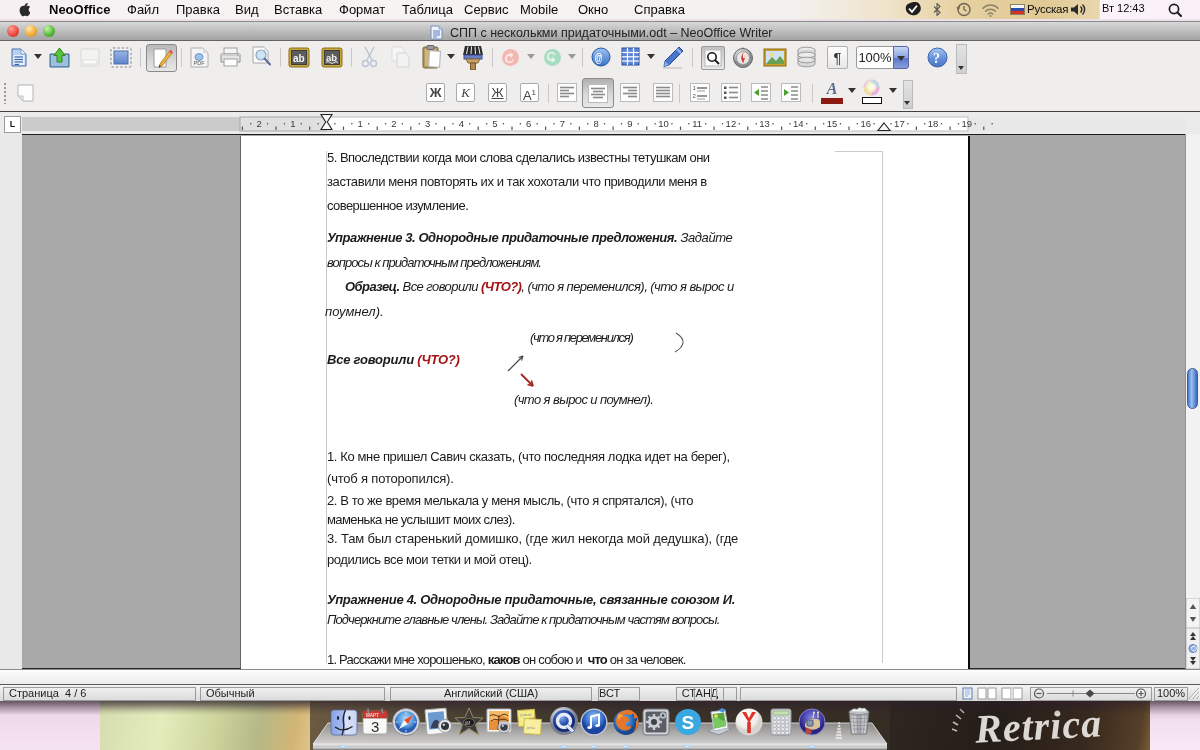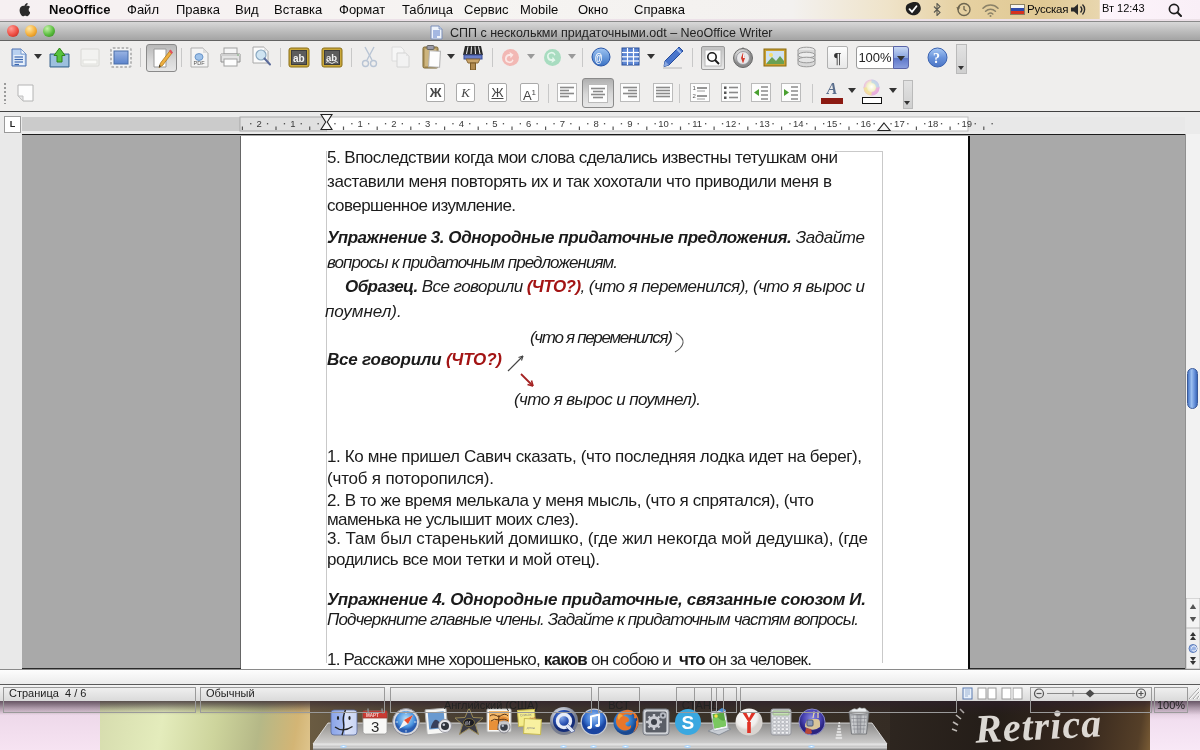--- a/index.html
+++ b/index.html
@@ -37,29 +37,29 @@
     border:1px solid #aaa;border-radius:2px;box-sizing:border-box;text-align:center;
     font-size:13px;line-height:17px;color:#444;}
   
   #rulerzone{left:0;top:112px;width:1200px;height:23px;background:#ebebeb;}
   #lbox{position:absolute;left:4px;top:4px;width:15px;height:15px;background:#fff;border:1px solid #9a9a9a;font-size:9px;font-weight:bold;color:#222;text-align:center;line-height:14px;}
   
   #docarea{left:22px;top:134px;width:1163px;height:535px;background:#a9a9a9;border-top:1px solid #1c1c1c;box-sizing:border-box;overflow:hidden;}
   #leftstrip{left:0;top:134px;width:22px;height:550px;background:#e9e9e9;}
   #page{position:absolute;left:218px;top:1px;width:728px;height:534px;background:#fff;border-left:1px solid #666;box-sizing:border-box;}
   #pageredge{position:absolute;left:946px;top:1px;width:2px;height:534px;background:#0a0a0a;}
-  .dl{position:absolute;white-space:pre;font-size:17px;line-height:20px;color:#1b1b1b;}
+  .dl{position:absolute;white-space:pre;font-size:13px;line-height:20px;color:#1b1b1b;}
   .it{font-style:italic;}
   .bi{font-style:italic;font-weight:bold;}
   .red{color:#a31414;}
   
   #vscroll{left:1185px;top:134px;width:15px;height:535px;background:#f2f2f2;border-left:1px solid #909090;box-sizing:border-box;}
   #hscrollstrip{left:0;top:669px;width:1200px;height:15px;background:linear-gradient(#fdfdfd,#ececec);border-top:1px solid #8a8a8a;box-sizing:border-box;}
   #statusbar{left:0;top:684px;width:1200px;height:17px;background:linear-gradient(#f4f4f4,#dadada);border-top:1px solid #5a5a5a;box-sizing:border-box;font-size:11px;color:#222;}
-  .cell{position:absolute;top:2px;height:12px;border:1px solid #9a9a9a;padding-top:12px;box-sizing:content-box;}
+  .cell{position:absolute;top:2px;height:12px;border:1px solid #9a9a9a;padding-top:0px;box-sizing:content-box;}
   
   #wall{left:0;top:701px;width:1200px;height:49px;background:#f2dff0;}
 </style>
 </head>
 <body>
 <div id="stage">
   <div class="abs" id="wall">
 
     <div class="abs" style="left:0;top:0;width:100px;height:49px;background:linear-gradient(180deg,#c4aebc,#eed9ea 30%,#f6e3f2)"></div>
     <div class="abs" style="left:100px;top:0;width:210px;height:49px;background:linear-gradient(100deg,#d6dcae 0%,#e4ecbc 30%,#cdd49c 55%,#b5b887 75%,#d3b575 92%,#dec48c 100%)"></div>
@@ -898,21 +898,21 @@
   </div>
   <div class="abs" id="hscrollstrip"></div>
   <div class="abs" id="statusbar">
     <div class="cell" style="left:3px;width:191px">
         <span style="position:absolute;left:5px;top:-1px">Страница&nbsp;&nbsp;4 / 6</span>
       </div>
     <div class="cell" style="left:200px;width:183px">
         <span style="position:absolute;left:5px;top:-1px">Обычный</span>
       </div>
     <div class="cell" style="left:390px;width:200px;text-align:center"><span style="position:relative;top:-1px">Английский (США)</span></div>
-    <div class="cell" style="left:598px;width:40px;text-align:center"><span style="position:relative;top:-1px">ВСТ</span></div>
+    <div class="cell" style="left:598px;width:40px;"><span style="position:relative;top:-1px">ВСТ</span></div>
     <div class="cell" style="left:676px;width:46px;text-align:center"><span style="position:relative;top:-1px">СТАНД</span></div>
     <div class="cell" style="left:694px;width:16px"></div>
     <div class="cell" style="left:716px;width:19px"></div>
     <div class="cell" style="left:740px;width:215px"></div>
     <svg class="abs" style="left:962px;top:2px" width="64" height="13" viewBox="0 0 64 13">
       <rect x="1" y="1" width="9" height="11" fill="#e8f0fa" stroke="#5a7ab0"></rect>
         <path d="M3 3 L8 3 M3 5 L8 5 M3 7 L8 7 M3 9 L6 9" stroke="#8aa4cc" stroke-width="0.8"></path>
       <rect x="16" y="1" width="8" height="11" fill="#fff" stroke="#9a9a9a"></rect>
         <rect x="26" y="1" width="8" height="11" fill="#fff" stroke="#9a9a9a"></rect>
       <rect x="40" y="1" width="9" height="11" fill="#fff" stroke="#9a9a9a"></rect>

